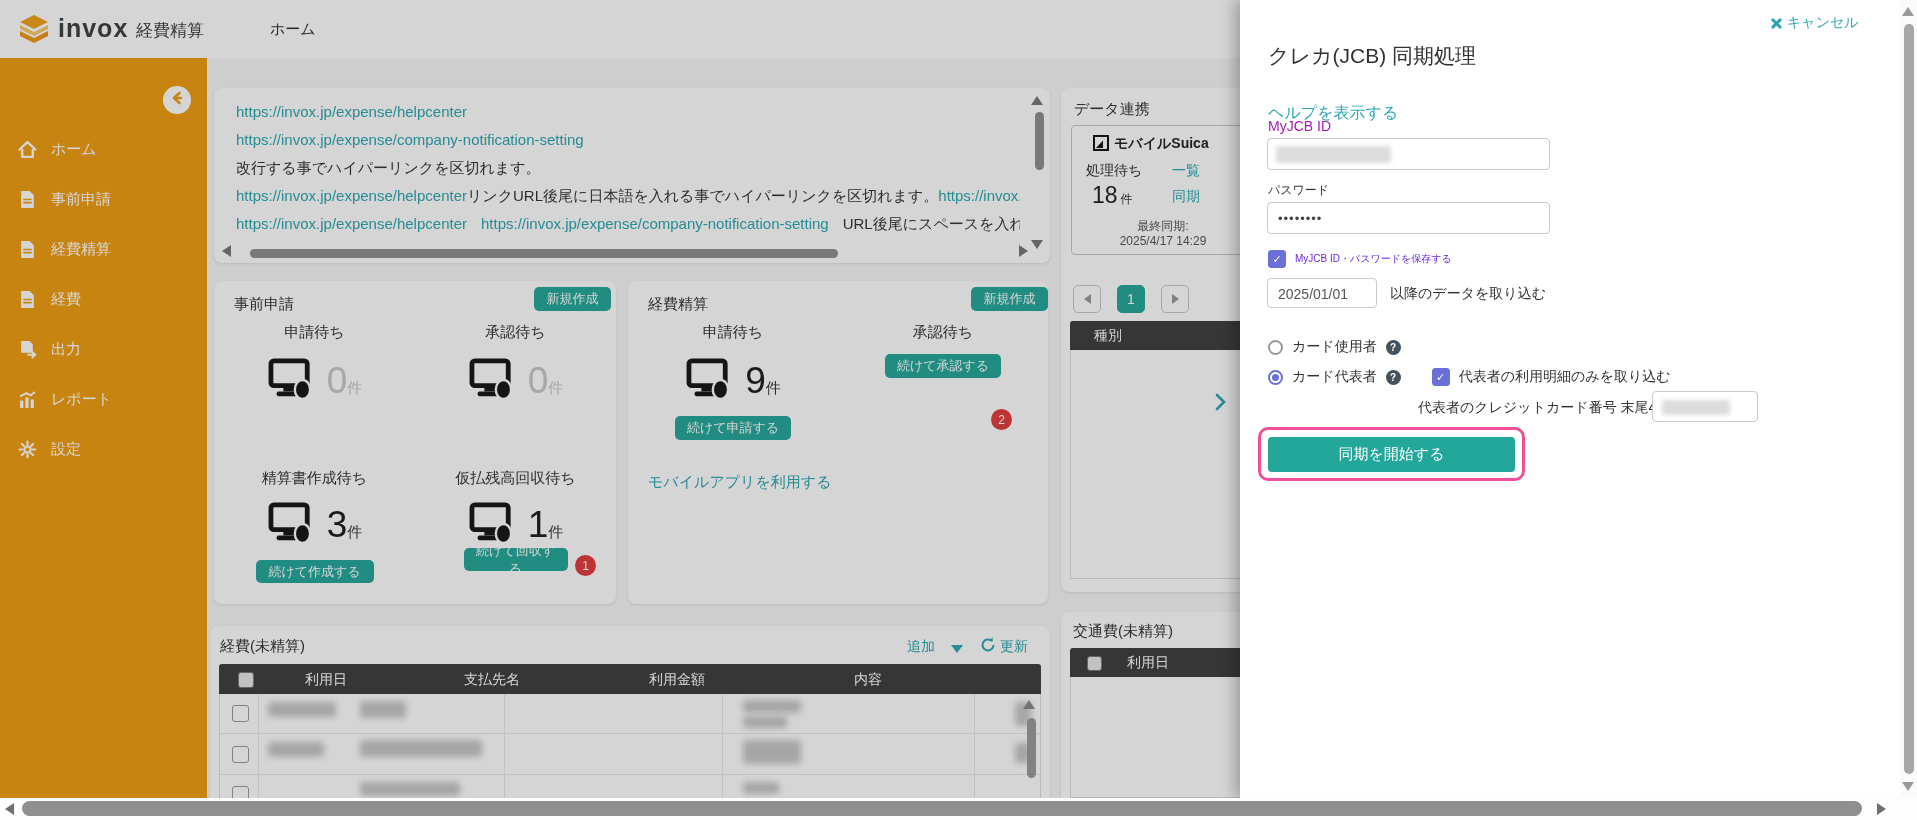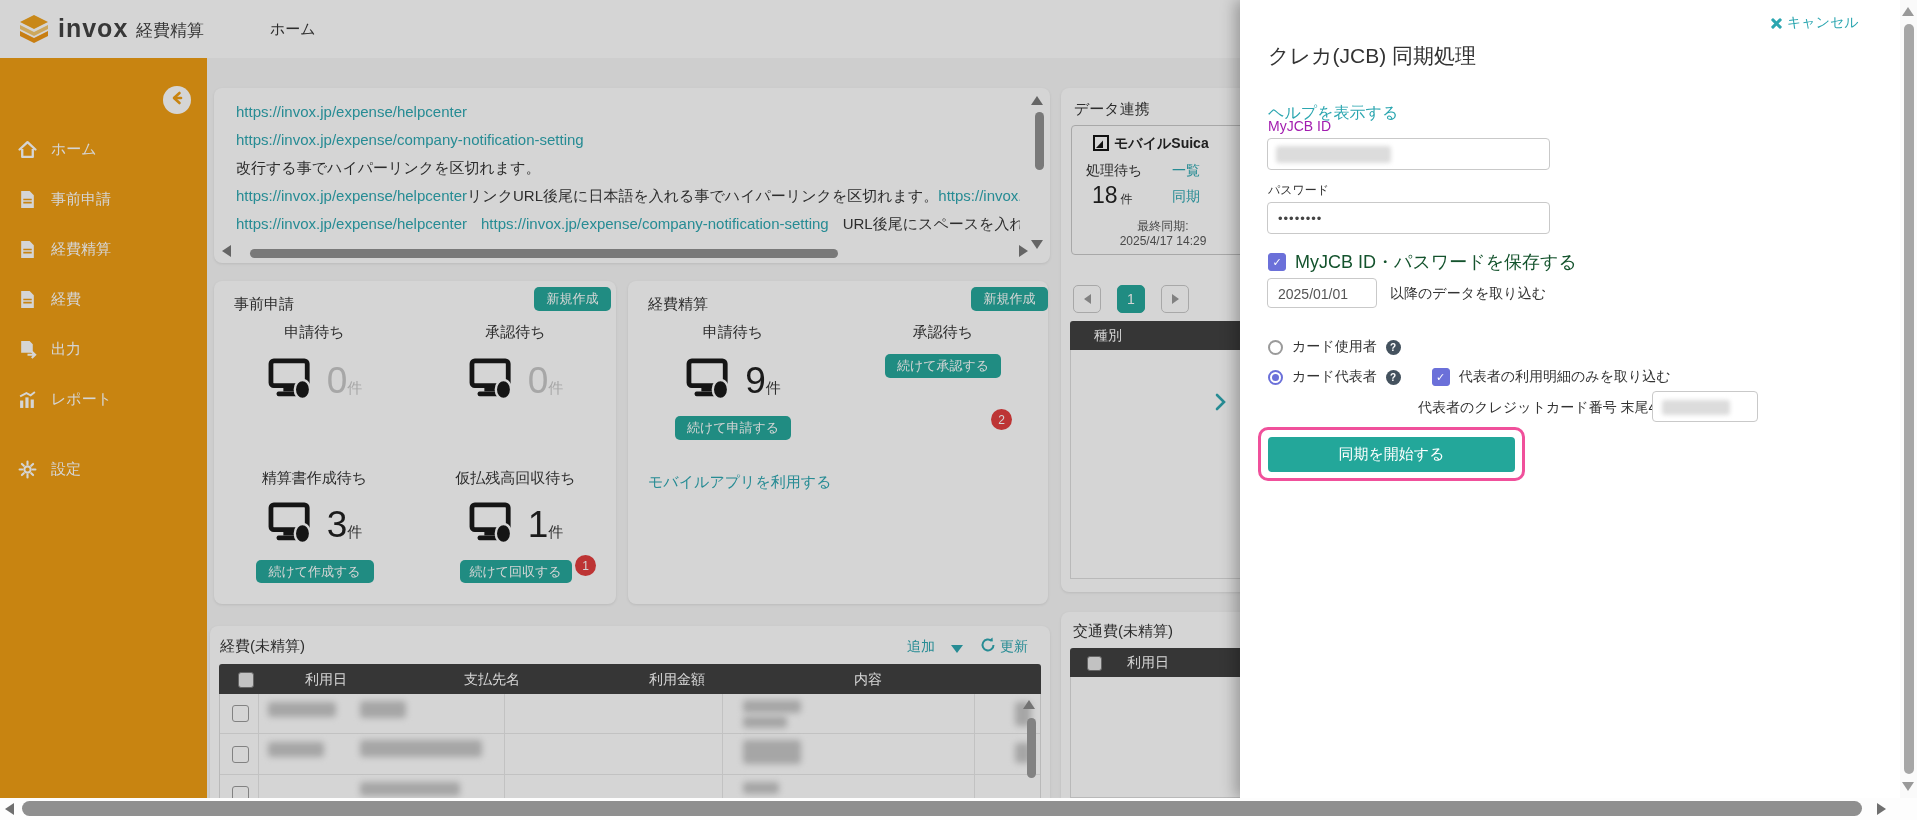--- a/index.html
+++ b/index.html
@@ -137,21 +137,21 @@
         <span class="ic">
           <svg width="19" height="19" viewBox="0 0 18 18">
               <rect x="2" y="10" width="3" height="7" fill="#fff"></rect>
               <rect x="7" y="7" width="3" height="10" fill="#fff"></rect>
               <rect x="12" y="9" width="3" height="8" fill="#fff"></rect>
               <path d="M2 6 L8 3 L12 5 L16 2" fill="none" stroke="#fff" stroke-width="1.8"></path>
             </svg>
         </span>
           <span>レポート</span>
       </div>
-      <div class="sb-item" style="top:374px;margin-top:20px;">
+      <div class="sb-item" style="top:374px;">
         <span class="ic">
           <svg width="19" height="19" viewBox="0 0 18 18">
               <circle cx="9" cy="9" r="3" fill="none" stroke="#fff" stroke-width="2"></circle>
               <path d="M9 1.5 V4 M9 14 V16.5 M1.5 9 H4 M14 9 H16.5 M3.7 3.7 L5.5 5.5 M12.5 12.5 L14.3 14.3 M14.3 3.7 L12.5 5.5 M5.5 12.5 L3.7 14.3" stroke="#fff" stroke-width="2" stroke-linecap="round"></path>
             </svg>
         </span>
           <span>設定</span>
       </div>
     </aside>
 
@@ -223,21 +223,21 @@
         <div class="stat-label">仮払残高回収待ち</div>
         <div class="stat-row" style="margin-top:14px;">
           <span><svg width="48" height="42" viewBox="0 0 48 44">
                 <rect x="3" y="3" width="38" height="26" rx="3" fill="none" stroke="#151515" stroke-width="5"></rect>
                 <rect x="16" y="30" width="12" height="5" fill="#151515"></rect>
                 <rect x="9" y="35" width="26" height="5" rx="2" fill="#151515"></rect>
                 <ellipse cx="36" cy="33" rx="8" ry="10" fill="#151515" stroke="#fff" stroke-width="2.5"></ellipse>
               </svg></span>
           <span><span class="stat-num">1</span><span class="stat-unit">件</span></span>
         </div>
-        <button class="teal-btn" style="margin:12px auto 0;width:112px;height:23px;">続けて回収する</button>
+        <button class="teal-btn" style="margin:0 auto 0;width:104px;height:23px;">続けて回収する</button>
         <div class="badge" style="left:160px;top:86px;">1</div>
       </div>
     </div>
 
     <div class="card abs" style="left:628px;top:281px;width:420px;height:323px;">
       <div class="abs" style="left:20px;top:14px;font-size:15px;">経費精算</div>
       <button class="teal-btn abs" style="left:343px;top:6px;width:77px;height:24px;">新規作成</button>
 
       <div class="abs" style="left:0;top:42px;width:210px;">
         <div class="stat-label">申請待ち</div>
@@ -368,21 +368,21 @@
     <div class="abs" style="left:28px;top:118px;font-size:14px;color:#a21caf;">MyJCB ID</div>
     <div class="inp abs" style="left:27px;top:138px;width:283px;height:32px;">
       <div class="blob-l" style="left:8px;top:7px;width:115px;height:17px;"></div>
     </div>
 
     <div class="abs" style="left:28px;top:182px;font-size:12px;color:#333;">パスワード</div>
     <div class="inp abs" style="left:27px;top:202px;width:283px;height:32px;line-height:32px;font-size:13px;letter-spacing:1px;color:#444;">••••••••</div>
 
     <div class="abs" style="left:28px;top:250px;display:flex;align-items:center;gap:9px;">
       <span class="cb-on" style="width:16px;height:16px;cursor:pointer;">✓</span>
-      <span style="font-size:18px;color:#14532d;">MyJCB ID・パスワードを保存する</span>
+      <span style="font-size:10px;color:#6d28d9;">MyJCB ID・パスワードを保存する</span>
     </div>
 
     <div class="inp abs" style="left:27px;top:278px;width:110px;height:30px;line-height:30px;">2025/01/01</div>
     <span class="abs" style="left:150px;top:285px;font-size:14px;color:#333;">以降のデータを取り込む</span>
 
     <div class="abs" style="left:28px;top:338px;display:flex;align-items:center;gap:9px;">
       <span class="radio" style="width:15px;height:15px;cursor:pointer;"></span>
       <span style="font-size:14px;color:#333;">カード使用者</span>
       <span class="q-badge">?</span>
     </div>

